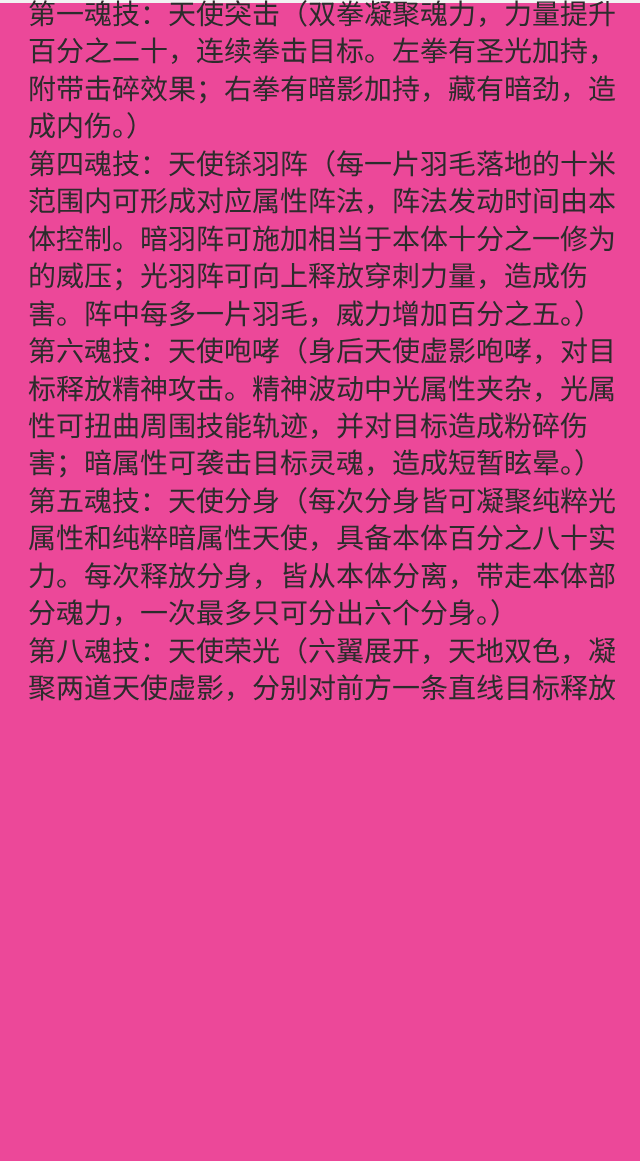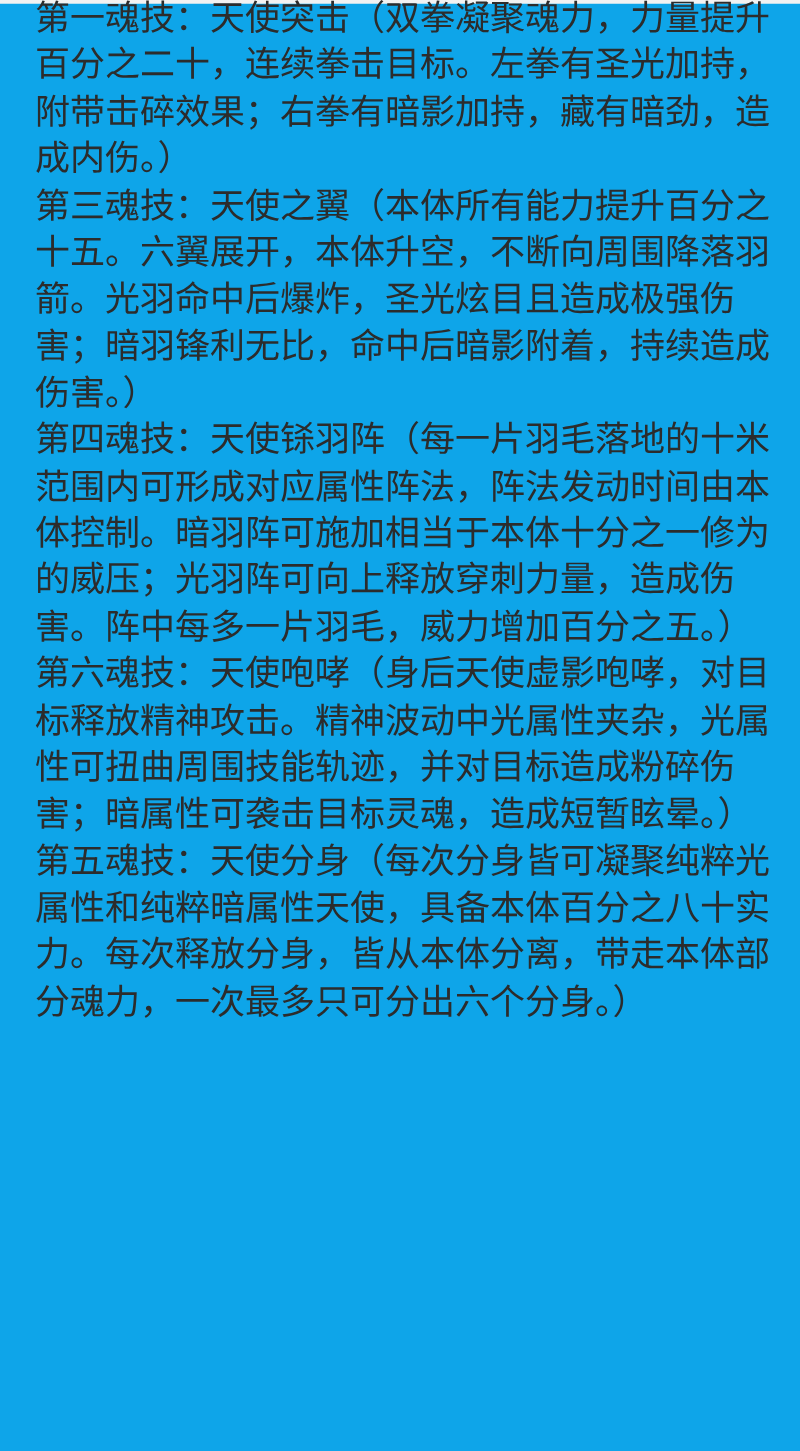--- a/index.html
+++ b/index.html
@@ -10,21 +10,21 @@
     width: 640px;
     height: 1161px;
     background: #ffffff;
     overflow: hidden;
     font-family: "DejaVu Sans", "Liberation Sans", sans-serif;
   }
   .page {
     position: relative;
     width: 640px;
     height: 1161px;
-    background: #0ea5e9;
+    background: #ec4899;
   }
   .top-hairline {
     position: absolute;
     top: 0;
     left: 0;
     width: 640px;
     height: 3px;
     background: #f2f2f2;
   }
   .text-column {
@@ -47,18 +47,18 @@
     padding: 0;
   }
 </style>
 </head>
 <body>
 
 <div class="page">
   <div class="top-hairline"></div>
   <div class="text-column">
     <p class="para">第一魂技：天使突击（双拳凝聚魂力，力量提升百分之二十，连续拳击目标。左拳有圣光加持，附带击碎效果；右拳有暗影加持，藏有暗劲，造成内伤。）</p>
-    <p class="para">第三魂技：天使之翼（本体所有能力提升百分之十五。六翼展开，本体升空，不断向周围降落羽箭。光羽命中后爆炸，圣光炫目且造成极强伤害；暗羽锋利无比，命中后暗影附着，持续造成伤害。）</p>
     <p class="para">第四魂技：天使铩羽阵（每一片羽毛落地的十米范围内可形成对应属性阵法，阵法发动时间由本体控制。暗羽阵可施加相当于本体十分之一修为的威压；光羽阵可向上释放穿刺力量，造成伤害。阵中每多一片羽毛，威力增加百分之五。）</p>
     <p class="para">第六魂技：天使咆哮（身后天使虚影咆哮，对目标释放精神攻击。精神波动中光属性夹杂，光属性可扭曲周围技能轨迹，并对目标造成粉碎伤害；暗属性可袭击目标灵魂，造成短暂眩晕。）</p>
     <p class="para">第五魂技：天使分身（每次分身皆可凝聚纯粹光属性和纯粹暗属性天使，具备本体百分之八十实力。每次释放分身，皆从本体分离，带走本体部分魂力，一次最多只可分出六个分身。）</p>
+    <p class="para">第八魂技：天使荣光（六翼展开，天地双色，凝聚两道天使虚影，分别对前方一条直线目标释放</p>
   </div>
 </div>
 
 </body></html>

